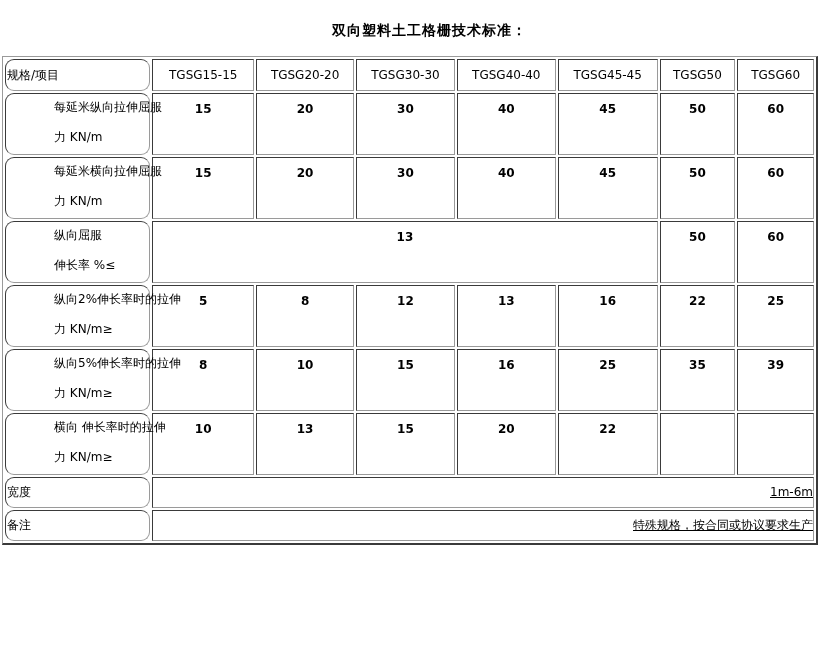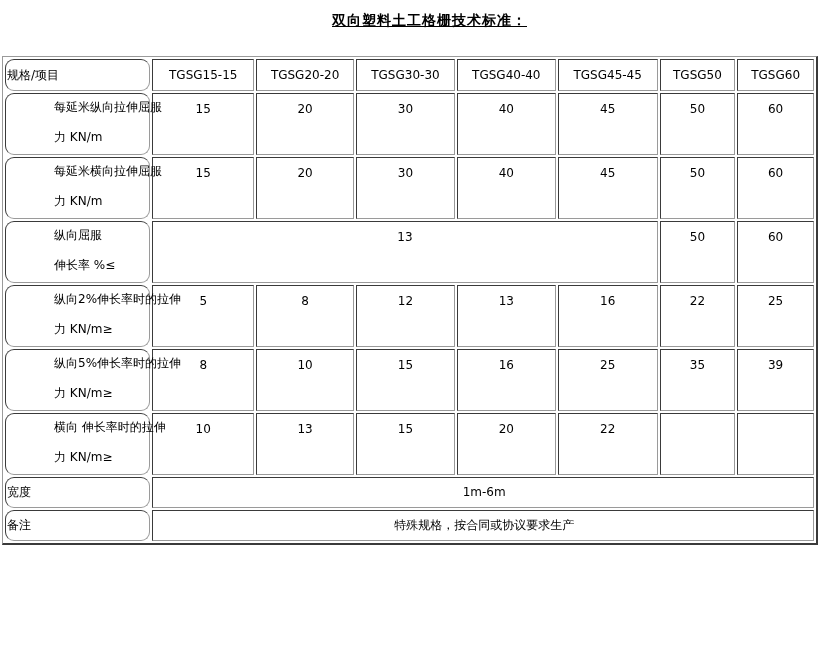--- a/index.html
+++ b/index.html
@@ -11,30 +11,29 @@
       overflow: hidden;
     }
     body {
       font-family: "DejaVu Sans", "Liberation Sans", sans-serif;
       color: #000000;
       position: relative;
     }
     .title {
       position: absolute;
       left: 0;
-      top: 12px;
+      top: 22px;
       width: 819px;
       text-align: center;
       font-family: "DejaVu Serif", "Liberation Serif", serif;
       font-weight: bold;
       font-size: 14px;
       letter-spacing: 1px;
       padding-left: 40px;
       box-sizing: border-box;
-      text-decoration: underline;
     }
     table.spec {
       position: absolute;
       left: 2px;
       top: 56px;
       width: 816px;
       border-collapse: separate;
       border-spacing: 2px;
       border-top: 1px solid #9a9a9a;
       border-left: 1px solid #9a9a9a;
@@ -55,30 +54,31 @@
     td.label {
       text-align: left;
       padding-left: 1px !important;
       line-height: 30px;
       white-space: nowrap;
       border-radius: 9px;
     }
     td.val {
       text-align: center;
       line-height: 30px;
+      font-weight: bold;
     }
     td.head {
       text-align: center;
       vertical-align: middle !important;
       height: 29px;
     }
     td.head.label { text-align: left; }
     tr.tall td { height: 58px; }
     tr.short td { height: 29px; vertical-align: middle; line-height: 29px; margin-top: 40px; }
-    td.wide { text-align: center; padding-left: 2px !important; }
+    td.wide { text-align: right; padding-left: 2px !important; text-decoration: underline; }
     .line { display: block; height: 30px; line-height: 27px; padding-left: 47px; }
   </style>
 </head>
 <body>
 
 <div class="title">双向塑料土工格栅技术标准：</div>
 
 <table class="spec">
   <colgroup>
     <col style="width:144px">

